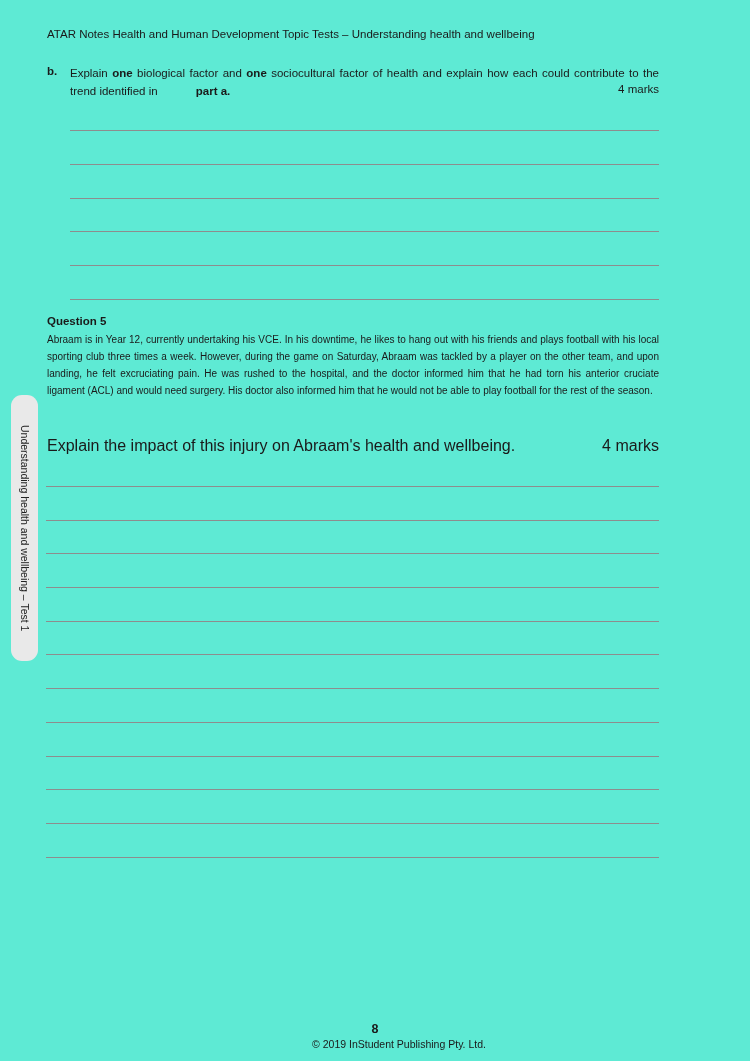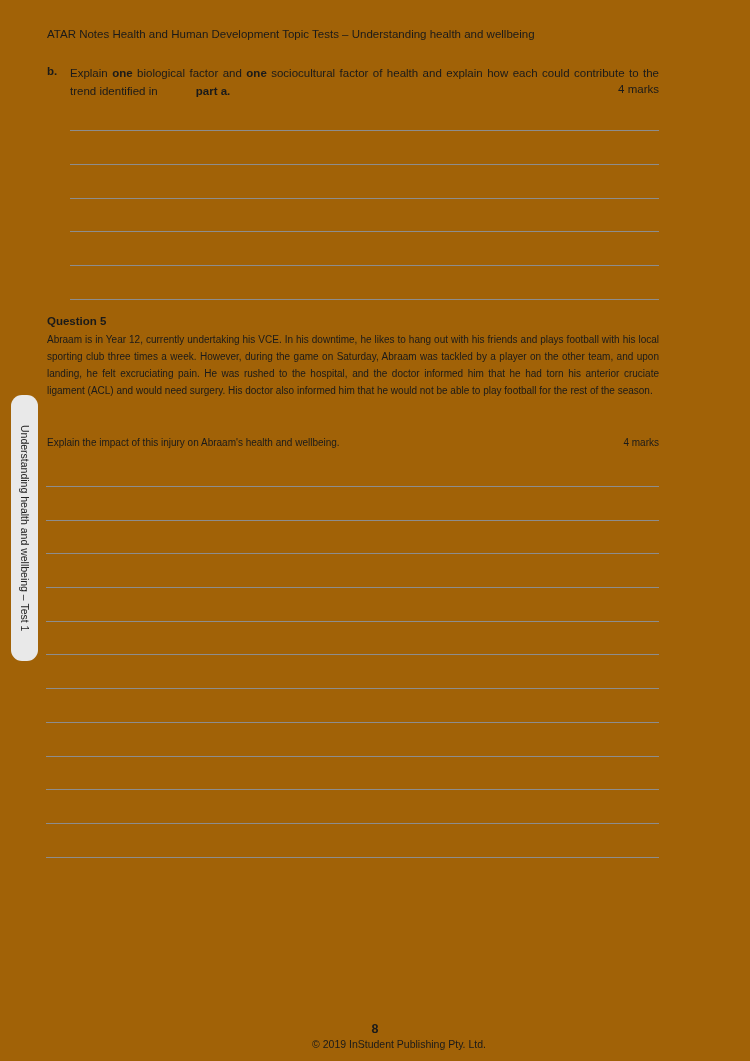--- a/index.html
+++ b/index.html
@@ -4,21 +4,21 @@
 <style>
   html, body {
     margin: 0;
     padding: 0;
     background: #ffffff;
   }
   .page {
     position: relative;
     width: 750px;
     height: 1061px;
-    background: #a16207;
+    background: #5eead4;
     font-family: "Liberation Sans", sans-serif;
     color: #1a1a1a;
     overflow: hidden;
   }
 
   
   .doc-header {
     position: absolute;
     left: 47px;
     top: 27px;
@@ -91,21 +91,21 @@
     line-height: 16.9px;
     text-align: justify;
   }
   .q5-prompt-row {
     position: absolute;
     left: 47px;
     top: 437px;
     width: 612px;
     display: flex;
     justify-content: space-between;
-    font-size: 10px;
+    font-size: 16px;
   }
 
   
   .side-tab {
     position: absolute;
     left: 11px;
     top: 395px;
     width: 27px;
     height: 266px;
     background: #e9e9e9;

